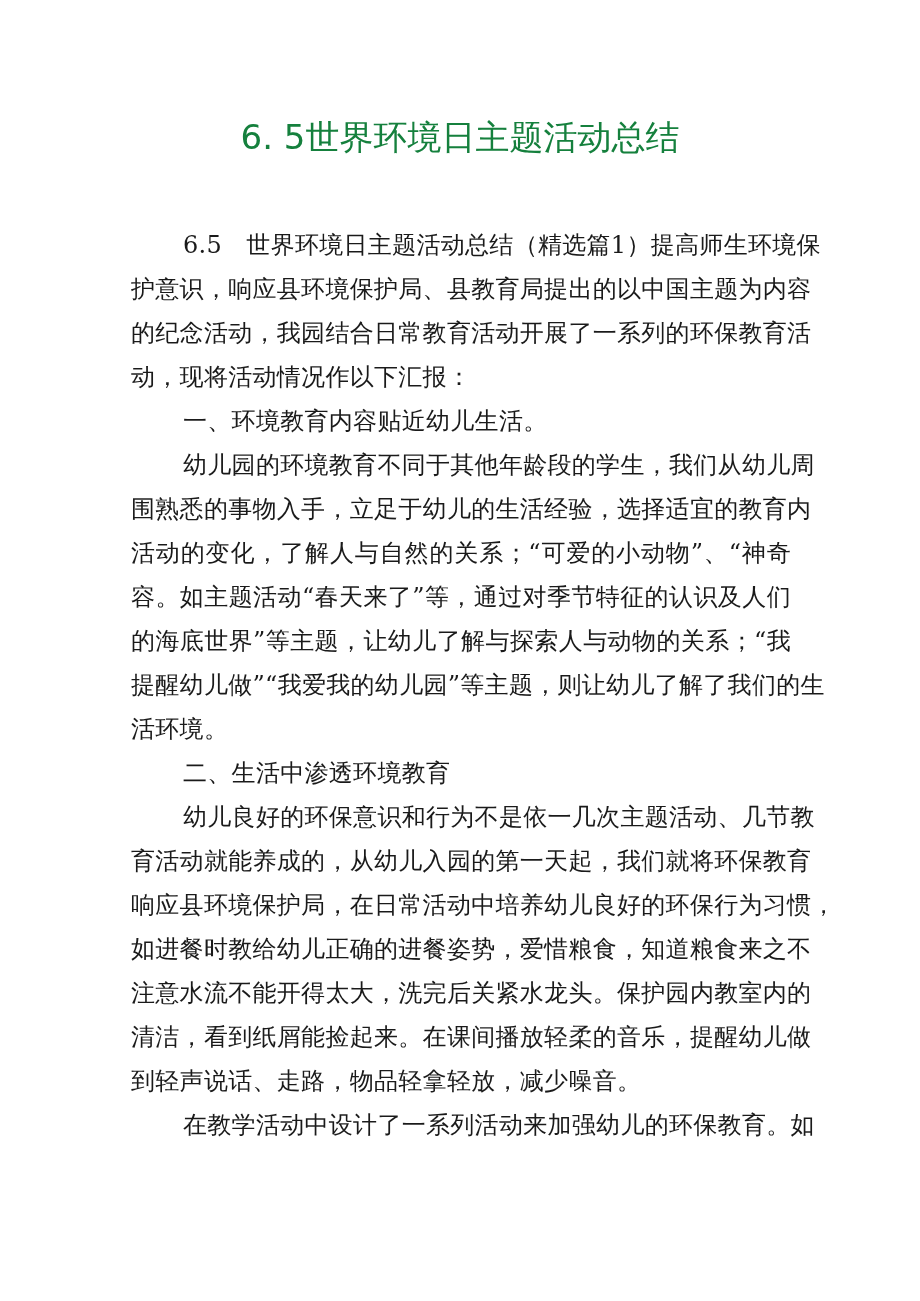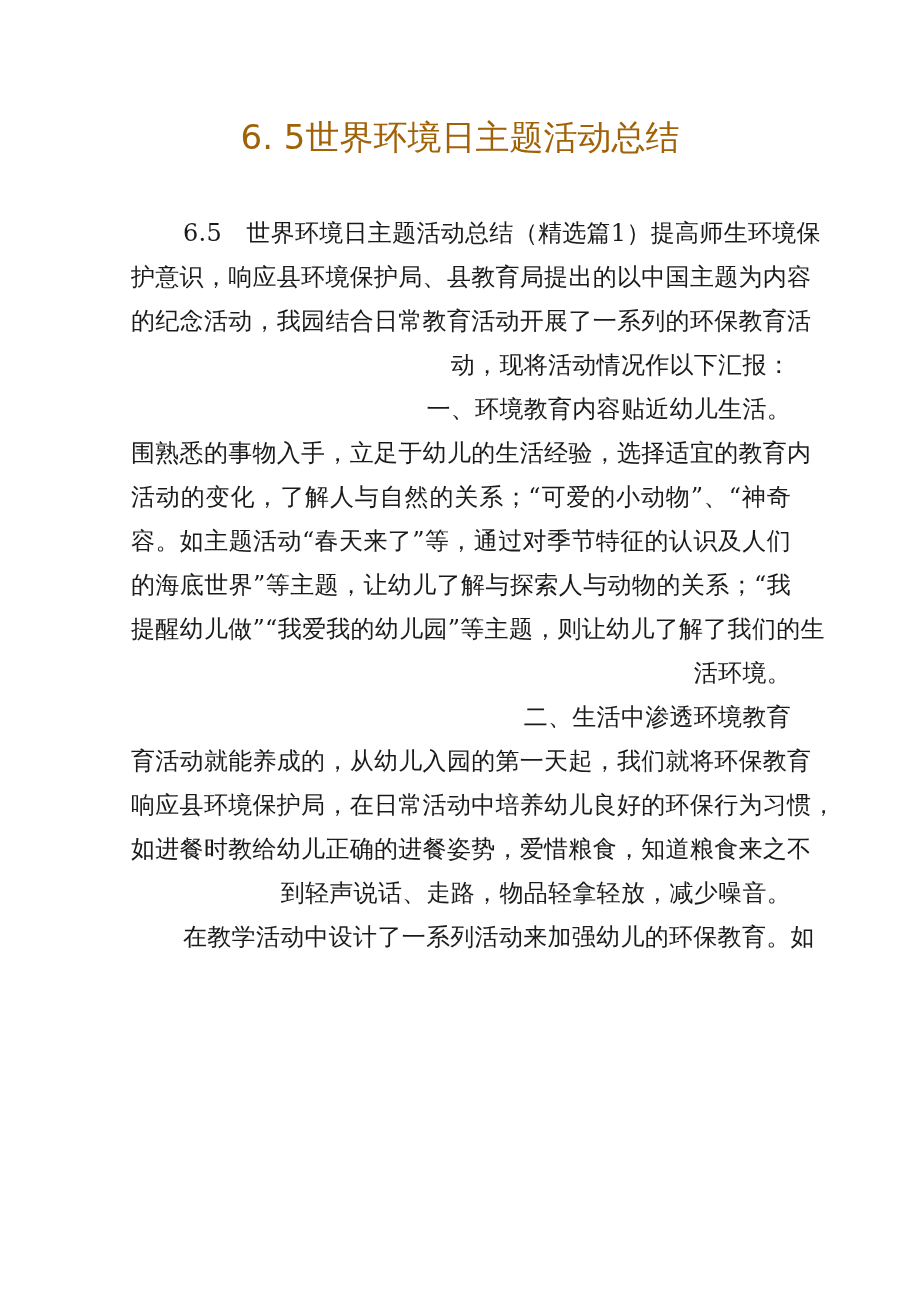--- a/index.html
+++ b/index.html
@@ -5,48 +5,52 @@
   html, body { margin: 0; padding: 0; background: #ffffff; }
   body {
     width: 920px; height: 1301px; position: relative; overflow: hidden;
     font-family: "DejaVu Serif", "Liberation Serif", serif;
     color: #1a1a1a;
   }
   .title {
     position: absolute; left: 0; top: 112px; width: 920px;
     text-align: center; font-size: 34px; line-height: 50px;
     font-family: "DejaVu Sans", "Liberation Sans", sans-serif;
-    color: #a16207;
+    color: #15803d;
   }
   .body {
-    position: absolute; left: 131px; top: 211px; width: 660px;
+    position: absolute; left: 131px; top: 223px; width: 660px;
   }
   .line {
     height: 44px; line-height: 44px; font-size: 24px;
-    white-space: nowrap; letter-spacing: 0.3px; text-align: right;
+    white-space: nowrap; letter-spacing: 0.3px;
   }
   .line.indent { padding-left: 52px; }
   .line.justify { text-align: justify; text-align-last: justify; }
 </style>
 </head>
 <body>
 
 <div class="title">6. 5世界环境日主题活动总结</div>
 
 <div class="body">
   <div class="line indent justify">6.5　世界环境日主题活动总结（精选篇1）提高师生环境保</div>
   <div class="line justify">护意识，响应县环境保护局、县教育局提出的以中国主题为内容</div>
   <div class="line justify">的纪念活动，我园结合日常教育活动开展了一系列的环保教育活</div>
   <div class="line">动，现将活动情况作以下汇报：</div>
   <div class="line indent">一、环境教育内容贴近幼儿生活。</div>
+  <div class="line indent justify">幼儿园的环境教育不同于其他年龄段的学生，我们从幼儿周</div>
   <div class="line justify">围熟悉的事物入手，立足于幼儿的生活经验，选择适宜的教育内</div>
   <div class="line justify">活动的变化，了解人与自然的关系；“可爱的小动物”、“神奇</div>
   <div class="line justify">容。如主题活动“春天来了”等，通过对季节特征的认识及人们</div>
   <div class="line justify">的海底世界”等主题，让幼儿了解与探索人与动物的关系；“我</div>
   <div class="line justify">提醒幼儿做”“我爱我的幼儿园”等主题，则让幼儿了解了我们的生</div>
   <div class="line">活环境。</div>
   <div class="line indent">二、生活中渗透环境教育</div>
+  <div class="line indent justify">幼儿良好的环保意识和行为不是依一几次主题活动、几节教</div>
   <div class="line justify">育活动就能养成的，从幼儿入园的第一天起，我们就将环保教育</div>
   <div class="line justify">响应县环境保护局，在日常活动中培养幼儿良好的环保行为习惯，</div>
   <div class="line justify">如进餐时教给幼儿正确的进餐姿势，爱惜粮食，知道粮食来之不</div>
+  <div class="line justify">注意水流不能开得太大，洗完后关紧水龙头。保护园内教室内的</div>
+  <div class="line justify">清洁，看到纸屑能捡起来。在课间播放轻柔的音乐，提醒幼儿做</div>
   <div class="line">到轻声说话、走路，物品轻拿轻放，减少噪音。</div>
   <div class="line indent justify">在教学活动中设计了一系列活动来加强幼儿的环保教育。如</div>
 </div>
 
 </body></html>

